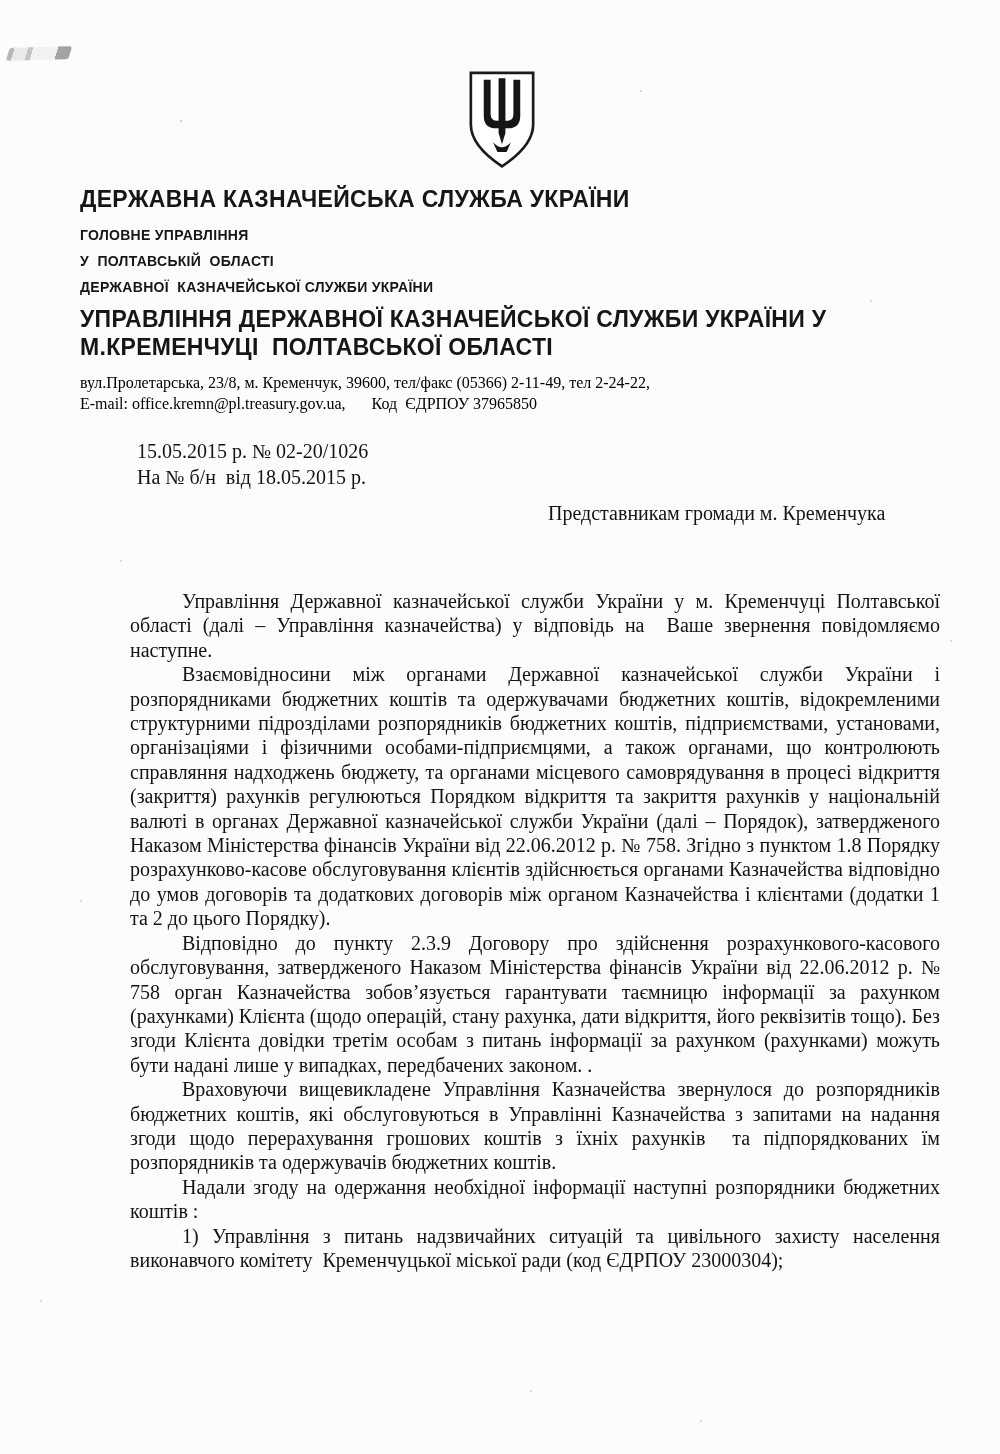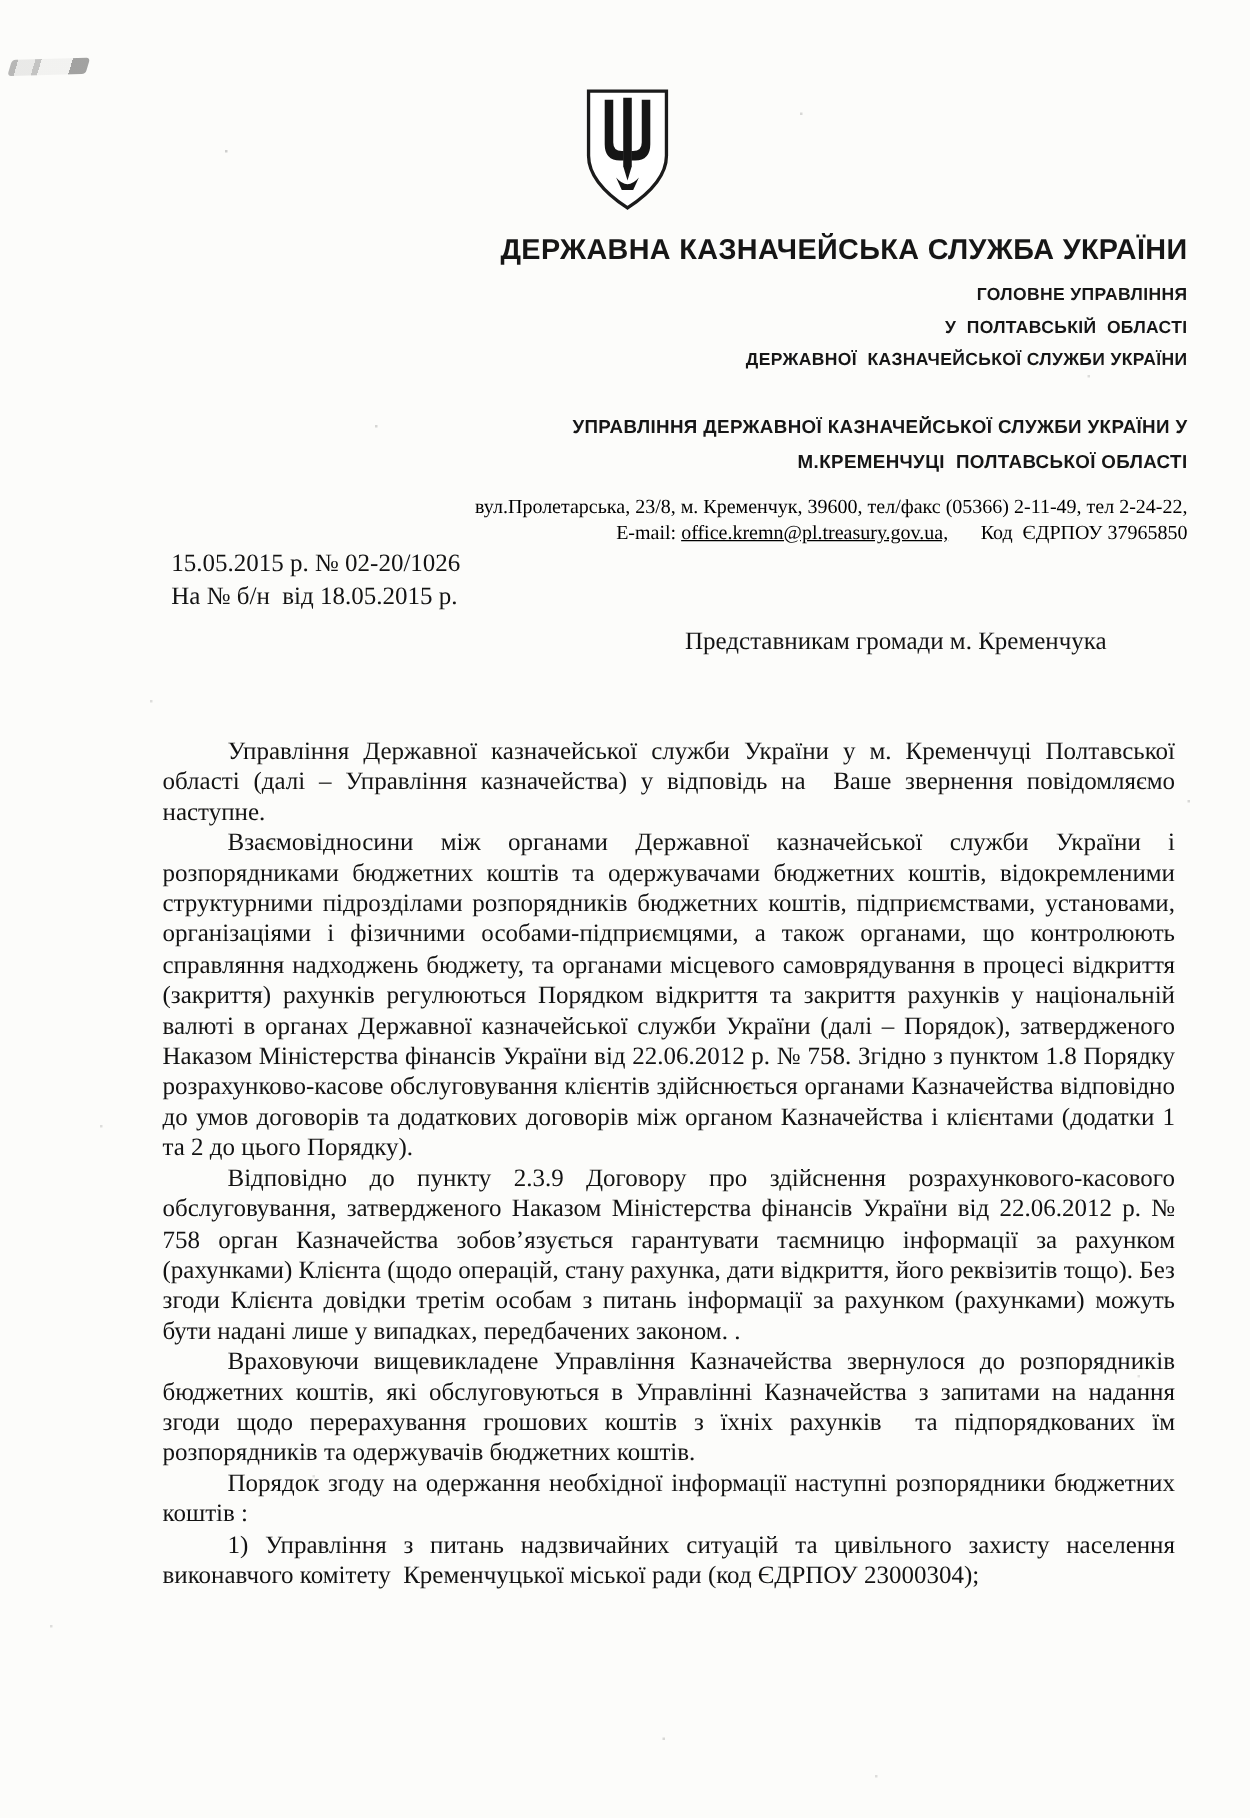--- a/index.html
+++ b/index.html
@@ -24,34 +24,34 @@
     position:absolute;left:8px;top:47px;width:62px;height:13px;
     background:linear-gradient(90deg, rgba(60,60,60,.55) 0 8%, rgba(60,60,60,.15) 8% 30%, rgba(60,60,60,.45) 30% 38%, rgba(60,60,60,.08) 38% 78%, rgba(40,40,40,.65) 78% 100%);
     transform:skewX(-18deg) rotate(-1.5deg);
     border-radius:3px;opacity:.65;
   }
   .emblem{position:absolute;left:464px;top:62px;width:76px;height:116px;}
   .emblem svg{width:100%;height:100%;}
 
   .letterhead{
     position:absolute;left:80px;right:50px;top:186px;
-    text-align:right;
+    text-align:left;
     font-family:"Liberation Sans",sans-serif;
     font-weight:700;color:#161616;
     letter-spacing:.3px;
   }
   .lh-main{font-size:23px;line-height:26px;}
   .lh-parent{margin-top:10px;font-size:14px;line-height:26px;}
-  .lh-local{margin-top:28px;font-size:15px;line-height:28px;}
+  .lh-local{margin-top:5px;font-size:23px;line-height:28px;}
   .lh-address{
     margin-top:11px;
     font-family:"Liberation Serif",serif;font-weight:400;letter-spacing:0;
     font-size:16px;line-height:21px;color:#000000;
   }
-  .email{text-decoration:underline;}
+  .email{}
   .edrpou{margin-left:26px;}
 
   .refblock{position:absolute;left:137px;top:438px;font-size:20px;line-height:26px;}
   .addressee{position:absolute;left:548px;top:502px;font-size:20px;}
 
   .bodytext{
     position:absolute;left:130px;top:589px;width:810px;
     font-size:20px;line-height:24.4px;
     text-align:justify;
   }
@@ -97,17 +97,17 @@
     <div>На № б/н&nbsp; від 18.05.2015 р.</div>
   </div>
 
   <div class="addressee">Представникам громади м. Кременчука</div>
 
   <div class="bodytext">
     <p>Управління Державної казначейської служби України у м. Кременчуці Полтавської області (далі – Управління казначейства) у відповідь на&nbsp; Ваше звернення повідомляємо наступне.</p>
     <p>Взаємовідносини між органами Державної казначейської служби України і розпорядниками бюджетних коштів та одержувачами бюджетних коштів, відокремленими структурними підрозділами розпорядників бюджетних коштів, підприємствами, установами, організаціями і фізичними особами-підприємцями, а також органами, що контролюють справляння надходжень бюджету, та органами місцевого самоврядування в процесі відкриття (закриття) рахунків регулюються Порядком відкриття та закриття рахунків у національній валюті в органах Державної казначейської служби України (далі – Порядок), затвердженого Наказом Міністерства фінансів України від 22.06.2012 р. № 758. Згідно з пунктом 1.8 Порядку розрахунково-касове обслуговування клієнтів здійснюється органами Казначейства відповідно до умов договорів та додаткових договорів між органом Казначейства і клієнтами (додатки 1 та 2 до цього Порядку).</p>
     <p>Відповідно до пункту 2.3.9 Договору про здійснення розрахункового-касового обслуговування, затвердженого Наказом Міністерства фінансів України від 22.06.2012 р. № 758 орган Казначейства зобов’язується гарантувати таємницю інформації за рахунком (рахунками) Клієнта (щодо операцій, стану рахунка, дати відкриття, його реквізитів тощо). Без згоди Клієнта довідки третім особам з питань інформації за рахунком (рахунками) можуть бути надані лише у випадках, передбачених законом. .</p>
     <p>Враховуючи вищевикладене Управління Казначейства звернулося до розпорядників бюджетних коштів, які обслуговуються в Управлінні Казначейства з запитами на надання згоди щодо перерахування грошових коштів з їхніх рахунків&nbsp; та підпорядкованих їм розпорядників та одержувачів бюджетних коштів.</p>
-    <p>Порядок згоду на одержання необхідної інформації наступні розпорядники бюджетних коштів :</p>
+    <p>Надали згоду на одержання необхідної інформації наступні розпорядники бюджетних коштів :</p>
     <p>1) Управління з питань надзвичайних ситуацій та цивільного захисту населення виконавчого комітету&nbsp; Кременчуцької міської ради (код ЄДРПОУ 23000304);</p>
   </div>
 
 </div>
 
 </body></html>

